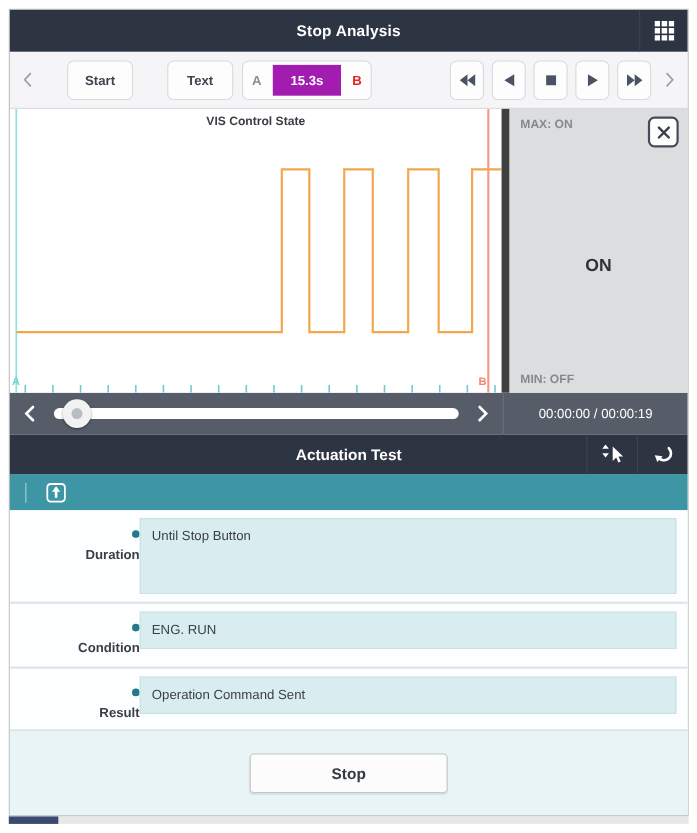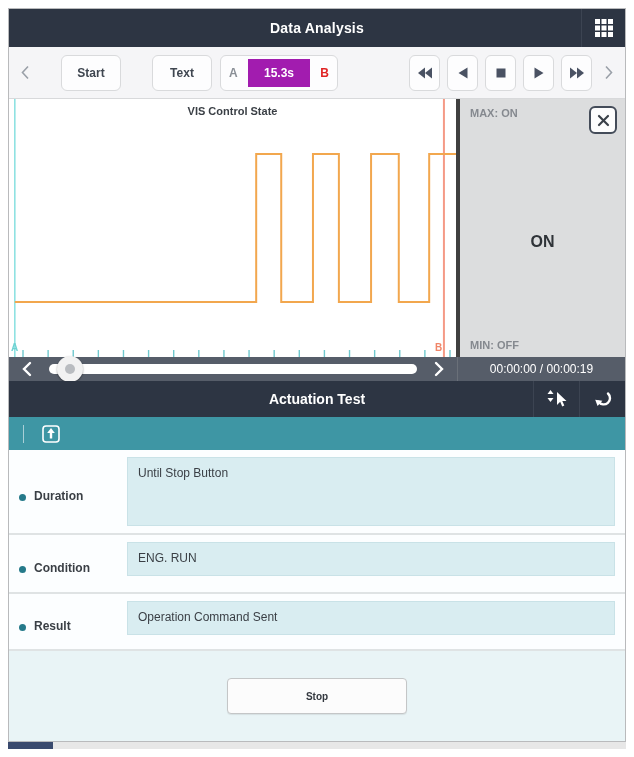--- a/index.html
+++ b/index.html
@@ -32,30 +32,30 @@
   .tb-next { margin-left:4px; }
 
   
   .chart-row { height:258px; display:flex; flex:0 0 auto; }
   .chart { position:relative; width:447px; background:#ffffff; }
   .chart-title { position:absolute; top:6px; left:0; right:0; text-align:center;
     font-size:11px; font-weight:bold; color:#3a3f45; }
   .chart svg.plot { position:absolute; inset:0; }
   .cursor-a-label { position:absolute; left:2px; bottom:4px; color:#6fd2d2; font-size:10px; font-weight:bold; }
   .cursor-b-label { position:absolute; left:426px; bottom:4px; color:#f08568; font-size:10px; font-weight:bold; }
-  .info-panel { flex:1; background:#dcddde; border-left:4px solid #404040; position:relative; }
+  .info-panel { flex:1; background:#dcddde; border-left:7px solid #404040; position:relative; }
   .ip-max { position:absolute; top:8px; left:10px; font-size:11px; font-weight:bold; color:#85898f; }
   .ip-min { position:absolute; bottom:6px; left:10px; font-size:11px; font-weight:bold; color:#85898f; }
   .ip-value { position:absolute; top:52%; left:0; right:0; text-align:center;
     font-size:16px; font-weight:bold; color:#2f3338; }
   .ip-close { position:absolute; top:7px; right:8px; width:28px; height:28px; background:#fdfdfd;
     border:2px solid #444c59; border-radius:6px; display:flex; align-items:center; justify-content:center; cursor:pointer; }
 
   
-  .scroll-row { height:24px; background:#565d69; display:flex; align-items:center; flex:0 0 auto;text-align:right; }
+  .scroll-row { height:38px; background:#565d69; display:flex; align-items:center; flex:0 0 auto;text-align:right; }
   .sc-chev { width:36px; display:flex; align-items:center; justify-content:center; cursor:pointer; }
   .sc-track { position:relative; flex:1; height:10px; background:#ffffff; border-radius:5px; margin:0 4px; cursor:pointer; }
   .sc-thumb { position:absolute; left:8px; top:-8px; width:26px; height:26px; background:#f2f2f2;
     border-radius:50%; box-shadow:0 1px 2px rgba(0,0,0,.4); cursor:pointer; }
   .sc-thumb::after { content:""; position:absolute; left:8px; top:8px; width:10px; height:10px;
     background:#b9bcc0; border-radius:50%; }
   .sc-time { width:168px; border-left:1px solid #6a7079; height:100%; display:flex;
     align-items:center; justify-content:center; color:#ffffff; font-size:12px; }
 
   
@@ -78,42 +78,42 @@
   .teal-title { flex:1; color:#ffffff; font-size:12.5px; font-weight:bold; }
   .teal-sep { width:1px; height:18px; background:rgba(255,255,255,.55); margin-right:12px; }
   .teal-icon-btn { width:30px; height:30px; display:flex; align-items:center; justify-content:center; cursor:pointer; }
 
   
   .rows { flex:1; display:flex; flex-direction:column; background:#fdfeff; }
   .drow { display:flex; padding:7px 10px; border-bottom:2px solid #dfe3e4; background:#fcfeff; }
   .drow-duration { height:85px; }
   .drow-condition { height:59px; }
   .drow-result { height:57px; }
-  .dlabel { width:108px; display:flex; align-items:center; gap:8px; padding-top:8px; }
+  .dlabel { width:108px; display:flex; align-items:flex-end; gap:8px; padding-top:8px;flex-direction:column; }
   .dlabel span.txt { font-size:12px; font-weight:bold; color:#3a3f45; }
   .dlabel .dot { margin-top:3px; }
   .dval { flex:1; background:#d9edf1; border:1px solid #c9e2e7; padding:8px 10px;
     font-size:12px; color:#3a3f45; }
   .dval-short { height:34px; }
   .footer { flex:1; background:#e9f4f6; display:flex; align-items:center; justify-content:center; }
   .stop-btn { width:180px; height:36px; background:#fcfcfc; border:1px solid #c4c6c7; border-radius:4px;
-    font-size:10px; font-weight:bold; color:#33383f; display:flex; align-items:center; justify-content:center;
+    font-size:14px; font-weight:bold; color:#33383f; display:flex; align-items:center; justify-content:center;
     box-shadow:0 1px 1px rgba(0,0,0,.08); cursor:pointer; }
 
   
   .bottom-strip { margin-left:8px; width:618px; height:7px; background:#e7e7e7; display:flex; }
   .bottom-thumb { width:45px; height:7px; background:#3a4a6e; }
 </style>
 </head>
 <body>
 
 <div class="window">
 
   <div class="hdr">
-    <div class="hdr-title">Data Analysis</div>
+    <div class="hdr-title">Stop Analysis</div>
     <div class="hdr-grid-btn">
       <svg width="18" height="18" viewBox="0 0 18 18">
         <g fill="#ffffff">
           <rect x="0" y="0" width="5" height="5"></rect>
             <rect x="6.5" y="0" width="5" height="5"></rect>
             <rect x="13" y="0" width="5" height="5"></rect>
           <rect x="0" y="6.5" width="5" height="5"></rect>
             <rect x="6.5" y="6.5" width="5" height="5"></rect>
             <rect x="13" y="6.5" width="5" height="5"></rect>
           <rect x="0" y="13" width="5" height="5"></rect>

